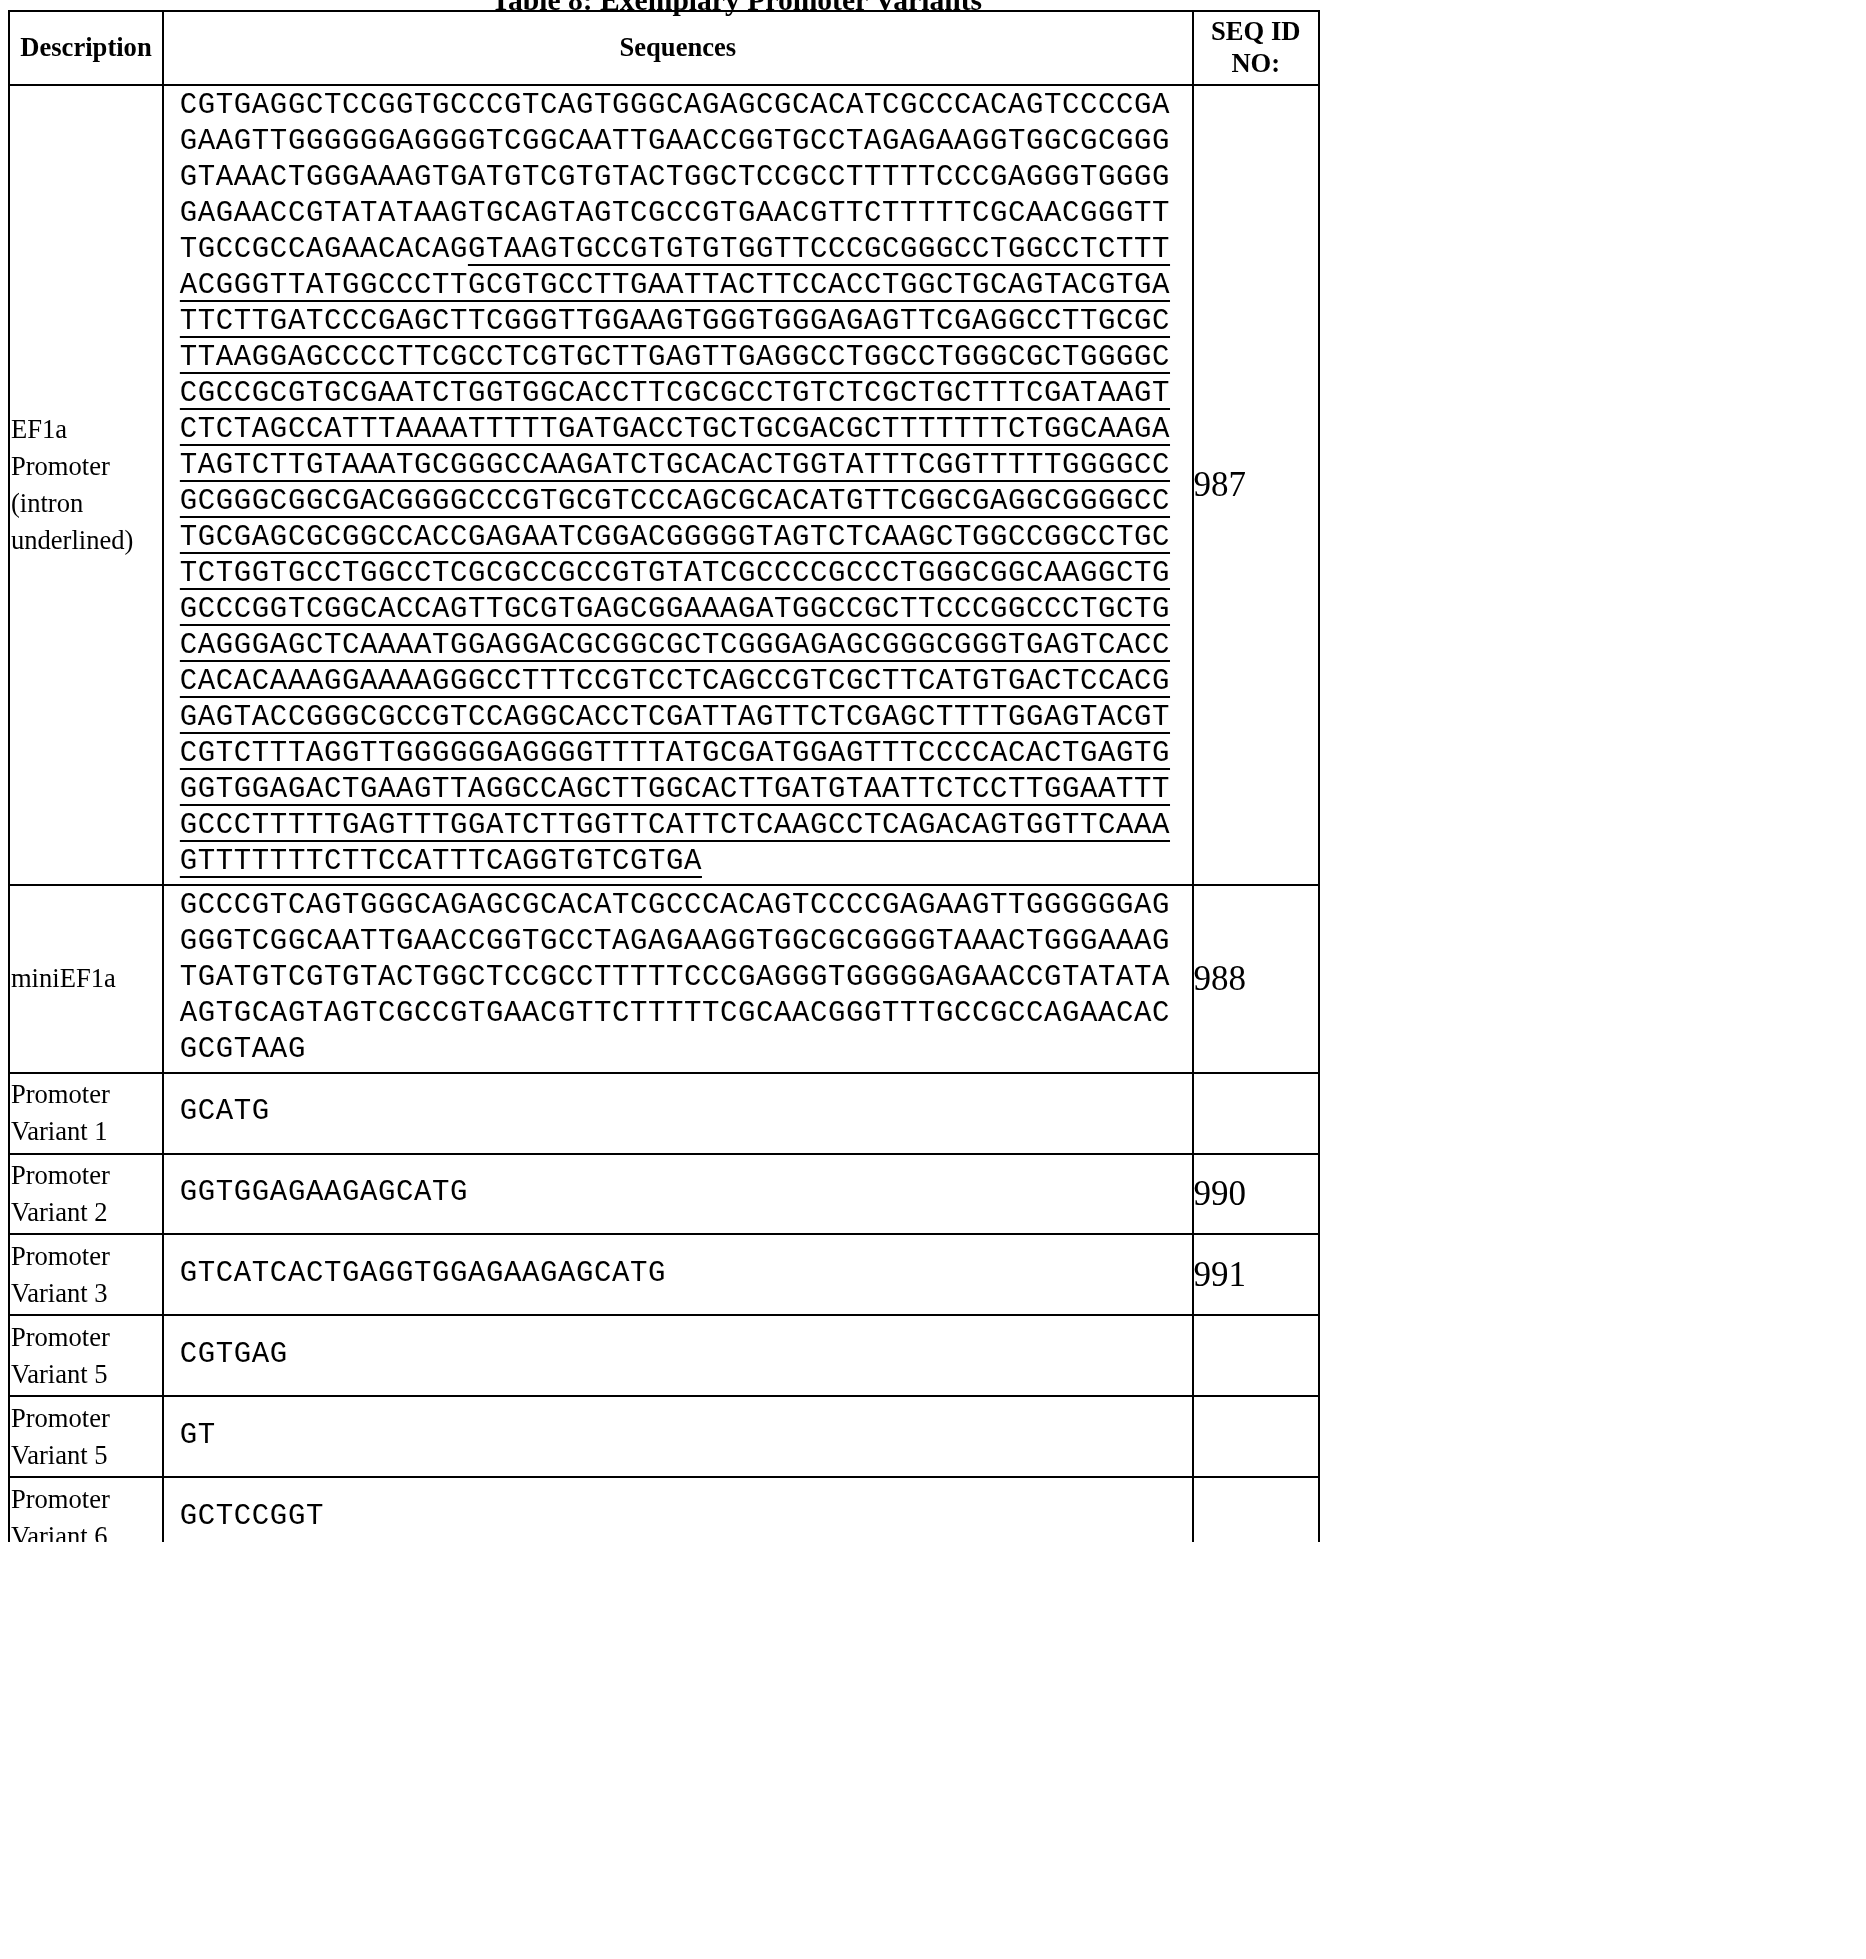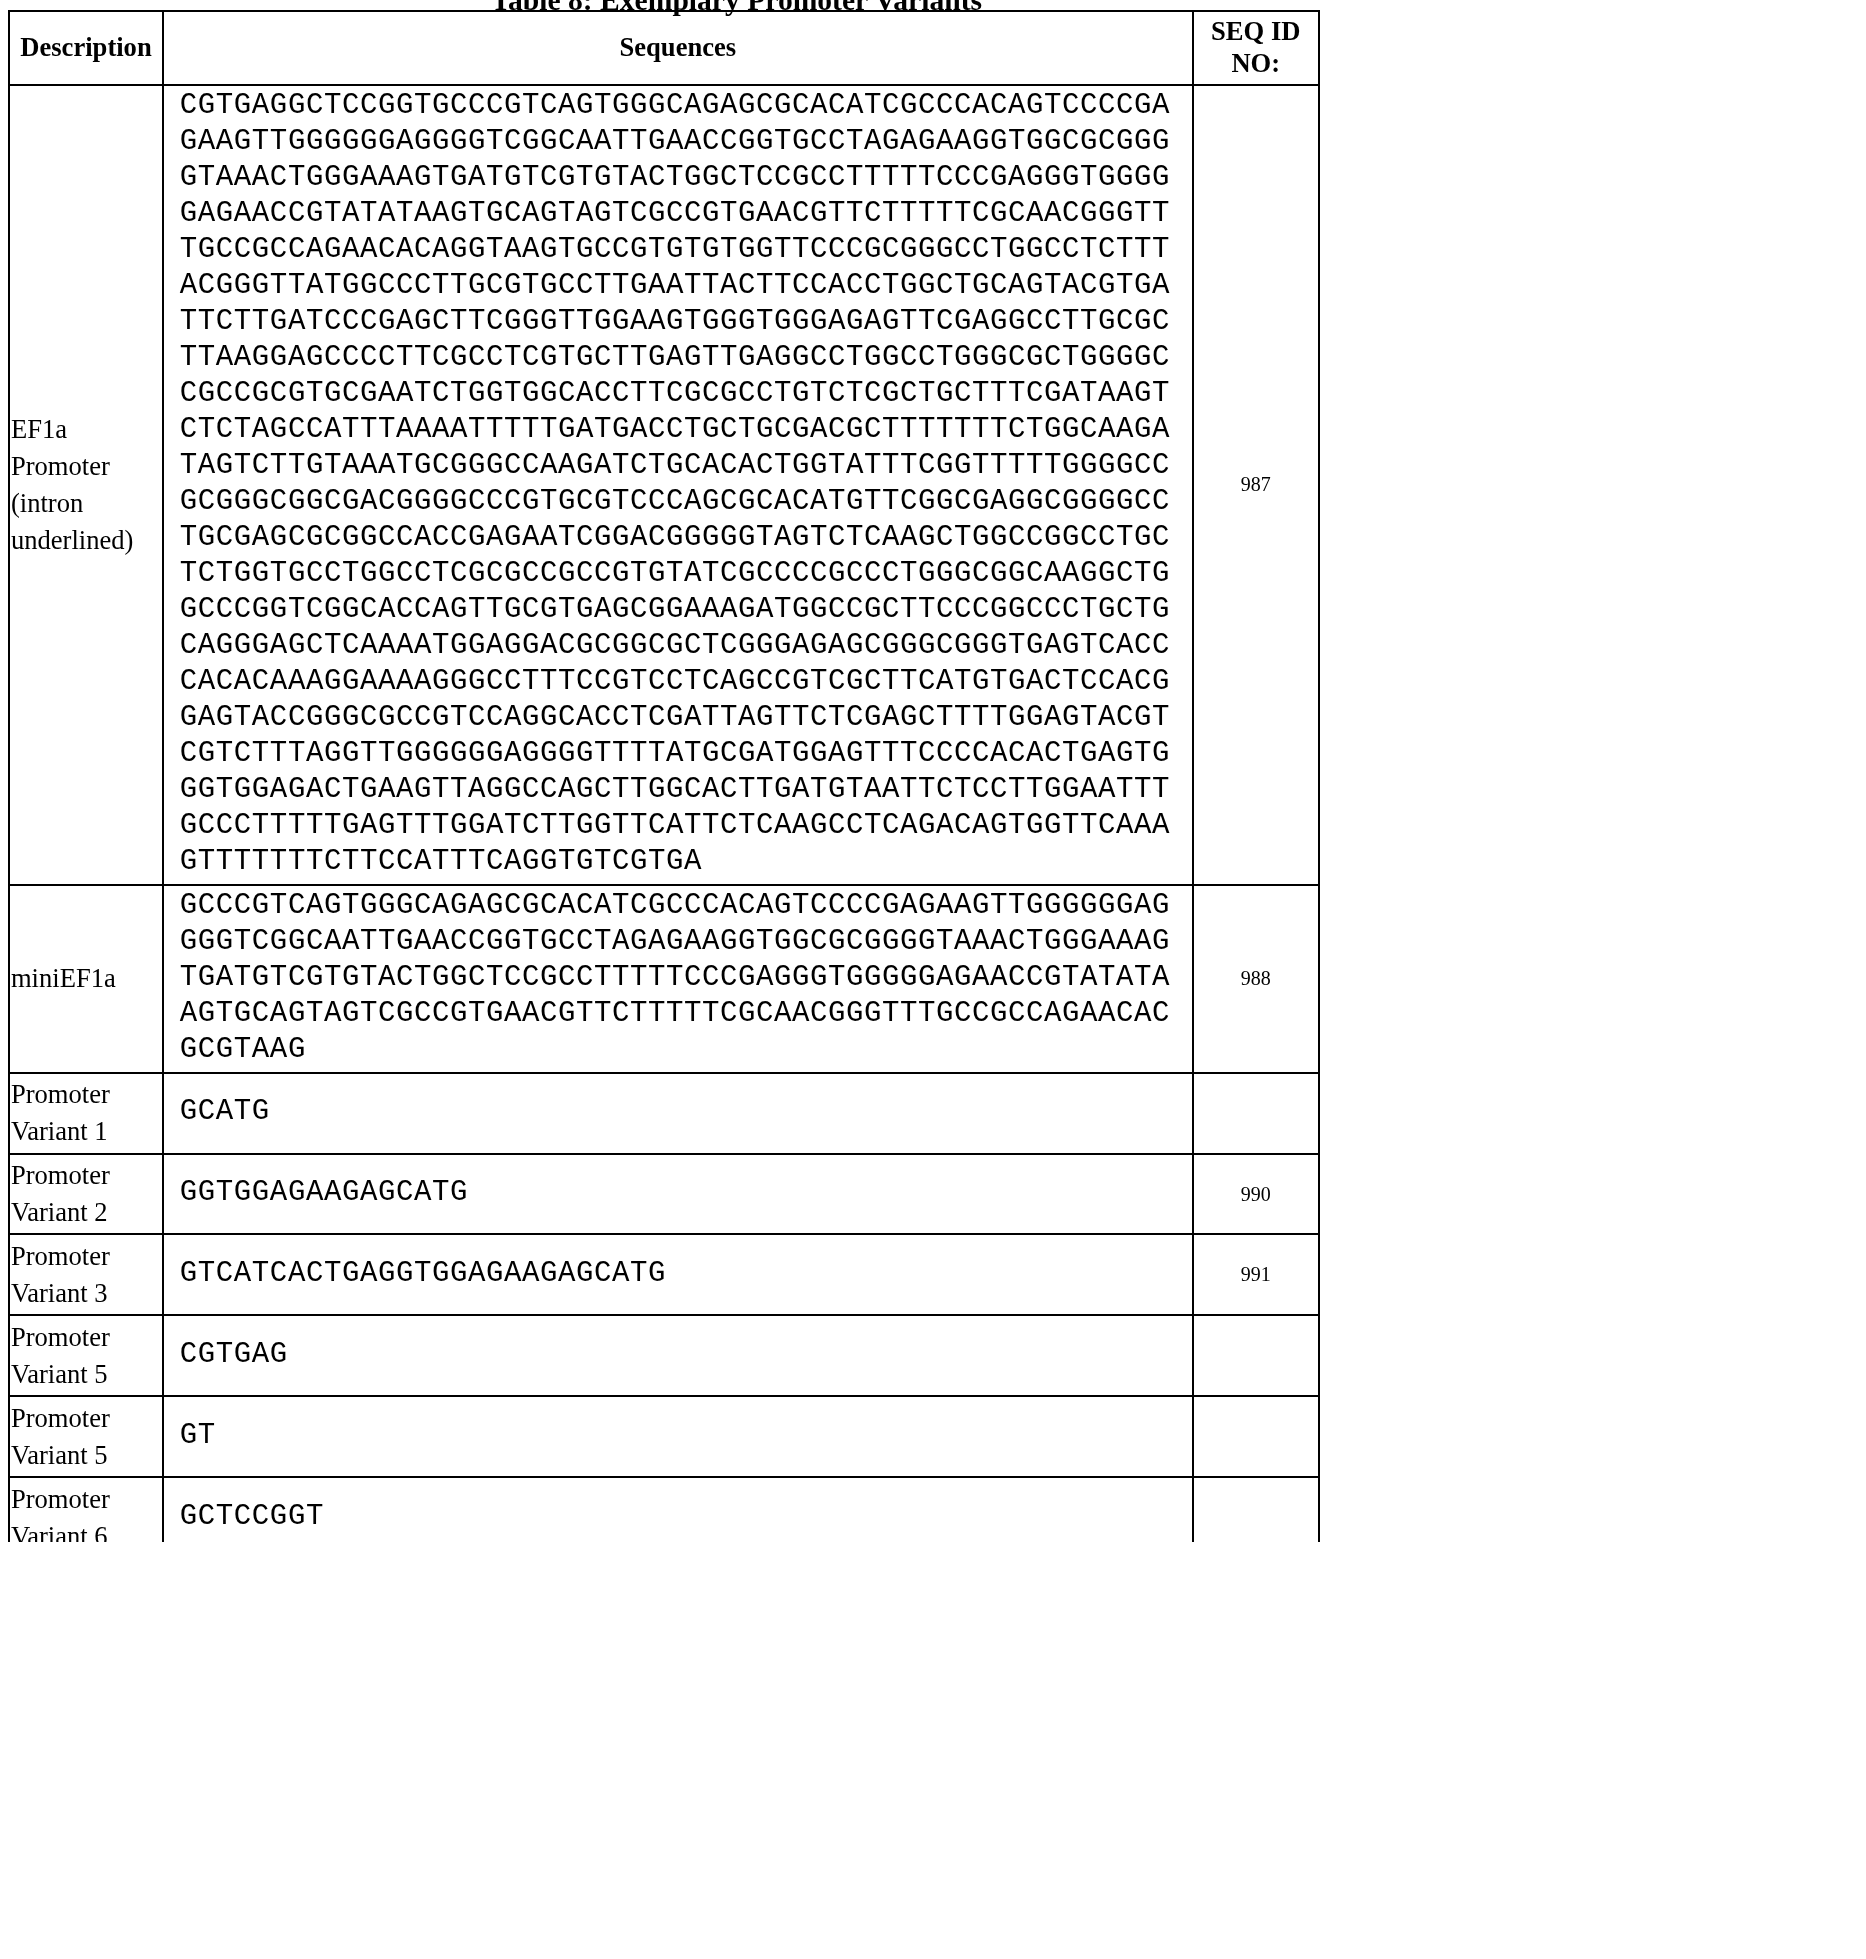--- a/index.html
+++ b/index.html
@@ -8,22 +8,22 @@
   .title { position: absolute; top: -13.8px; left: 0; width: 1473px; text-align: center;
            font-weight: bold; font-size: 29.6px; line-height: 29.6px; }
   table { position: absolute; top: 9.9px; left: 7.9px; border-collapse: collapse; width: 1312px; }
   td, th { border: 2px solid #000; padding: 0; vertical-align: middle; }
   th { font-weight: bold; font-size: 26.6px; line-height: 31.5px; text-align: center; height: 72px; }
   col.c1 { width: 216px; } col.c2 { width: 1094px; } col.c3 { width: 145px; }
   .desc { font-size: 26.6px; line-height: 37px; text-align: left; padding-left: 1px; margin-top: 40px; }
   .seq { font-family: "Liberation Mono", "DejaVu Sans Mono", monospace; font-size: 29px;
          letter-spacing: 0.6px; padding: 2px 0 3.9px 15.8px; }
   .seqline { display: block; height: 36px; line-height: 36px; white-space: pre; }
-  .u { text-decoration-thickness: 2px; text-underline-offset: 6.9px; }
-  .id { font-size: 20px; text-align: center; }
+  .u { text-decoration: underline; text-decoration-thickness: 2px; text-underline-offset: 6.9px; }
+  .id { font-size: 35px; text-align: left; }
   .short td { height: 73px; }
 </style>
 </head>
 <body>
 
 <div class="title">Table 8: Exemplary Promoter Variants</div>
 
 <table>
   <colgroup>
       <col class="c1">

